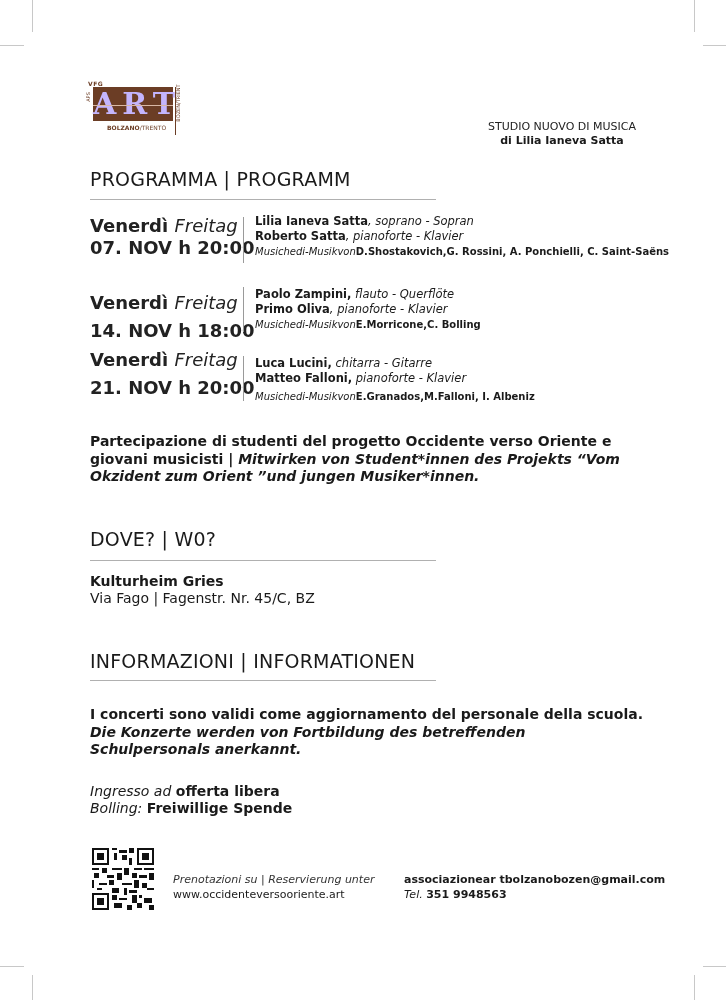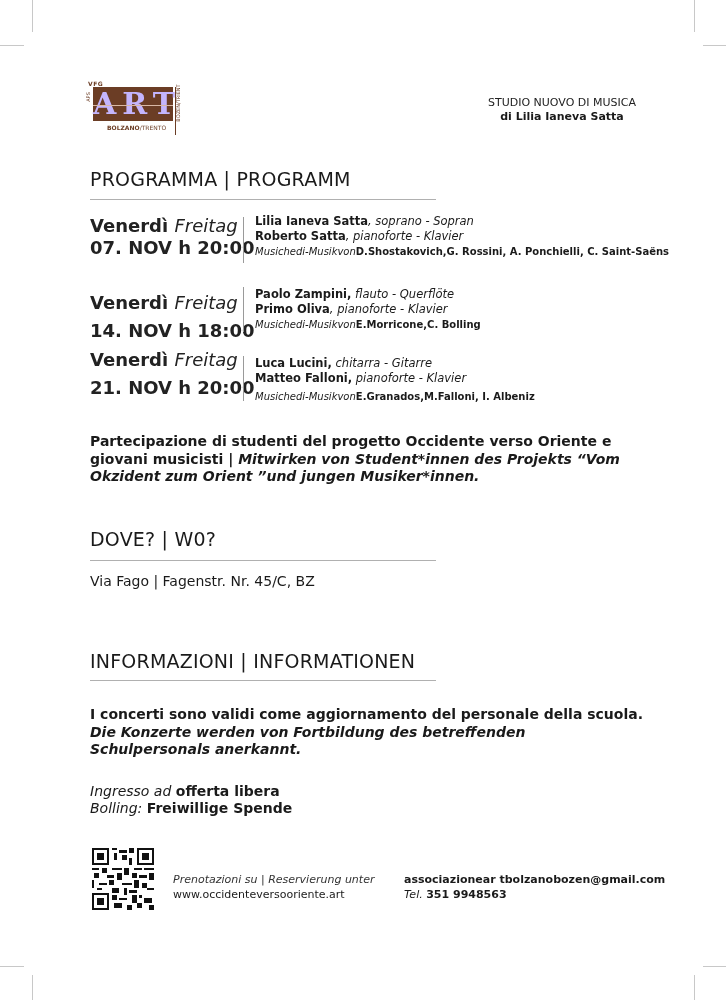--- a/index.html
+++ b/index.html
@@ -14,21 +14,21 @@
   .logo-top { position:absolute; left: 3px; top: 0px; font-size: 6px; font-weight: bold; color: #6b3d25; letter-spacing: 0.5px; }
   .logo-aps { position:absolute; left: -2px; top: 14px; font-size: 5px; color: #6b3d25; transform: rotate(-90deg); }
   .logo-box { position:absolute; left: 8px; top: 7px; width: 80px; height: 34px; background: #6b3d25; color: #c4b5fd; font-family: "DejaVu Serif", serif; font-size: 30px; font-weight: bold; letter-spacing: 6px; text-align: center; line-height: 34px; }
   .logo-line { position:absolute; left: 8px; top: 25px; width: 80px; height: 1px; background: #d9b8a5; }
   .logo-bottom { position:absolute; left: 22px; top: 44px; font-size: 6px; color: #6b3d25; }
   .logo-bottom b { font-weight: bold; }
   .logo-side { position:absolute; left: 74px; top: 20px; font-size: 5px; color: #6b3d25; transform: rotate(-90deg); white-space: nowrap; }
   .logo-sep { position:absolute; left: 90px; top: 7px; width: 1px; height: 48px; background: #6b3d25; }
 
   .studio { right: 90px; top: 96px; text-align: center; font-size: 11px; line-height: 14px; }
-  .studio .l1 { color: #222; }
+  .studio .l1 { color: #222; margin-top: 24px; }
   .studio .l2 { font-weight: bold; }
 
   .section-title { left: 90px; font-size: 19px; color: #1a1a1a; font-weight: normal; letter-spacing: 0.2px; }
   .rule { left: 90px; width: 346px; height: 1px; background: #b0b0b0; }
 
   .ev-date { left: 90px; font-size: 18px; line-height: 22px; font-weight: bold; color: #222; }
   .ev-date .it { font-weight: normal; font-style: italic; }
   .ev-bar { left: 243px; width: 1px; background: #9a9a9a; }
   .ev-info { left: 255px; font-size: 11.5px; line-height: 15px; color: #1a1a1a; }
   .ev-info .role { font-style: italic; }
@@ -120,20 +120,21 @@
   <div class="comp" style="margin-top:3px;"><span class="lbl">Musichedi-Musikvon</span><b>E.Granados,M.Falloni, I. Albeniz</b></div>
 </div>
 
 <div class="abs part">
   <span>Partecipazione di studenti del progetto Occidente verso Oriente e giovani musicisti | </span><i>Mitwirken von Student*innen des Projekts “Vom Okzident zum Orient ”und jungen Musiker*innen.</i>
 </div>
 
 <div class="abs section-title" style="top:528px;">DOVE? | W0?</div>
 <div class="abs rule" style="top:560px;"></div>
 <div class="abs venue">
+  <div class="name">Kulturheim Gries</div>
   <div>Via Fago | Fagenstr. Nr. 45/C, BZ</div>
 </div>
 
 <div class="abs section-title" style="top:650px;">INFORMAZIONI | INFORMATIONEN</div>
 <div class="abs rule" style="top:680px;"></div>
 <div class="abs info">
   <div>I concerti sono validi come aggiornamento del personale della scuola.</div>
   <i>Die Konzerte werden von Fortbildung des betreffenden Schulpersonals anerkannt.</i>
 </div>
 <div class="abs entry">

